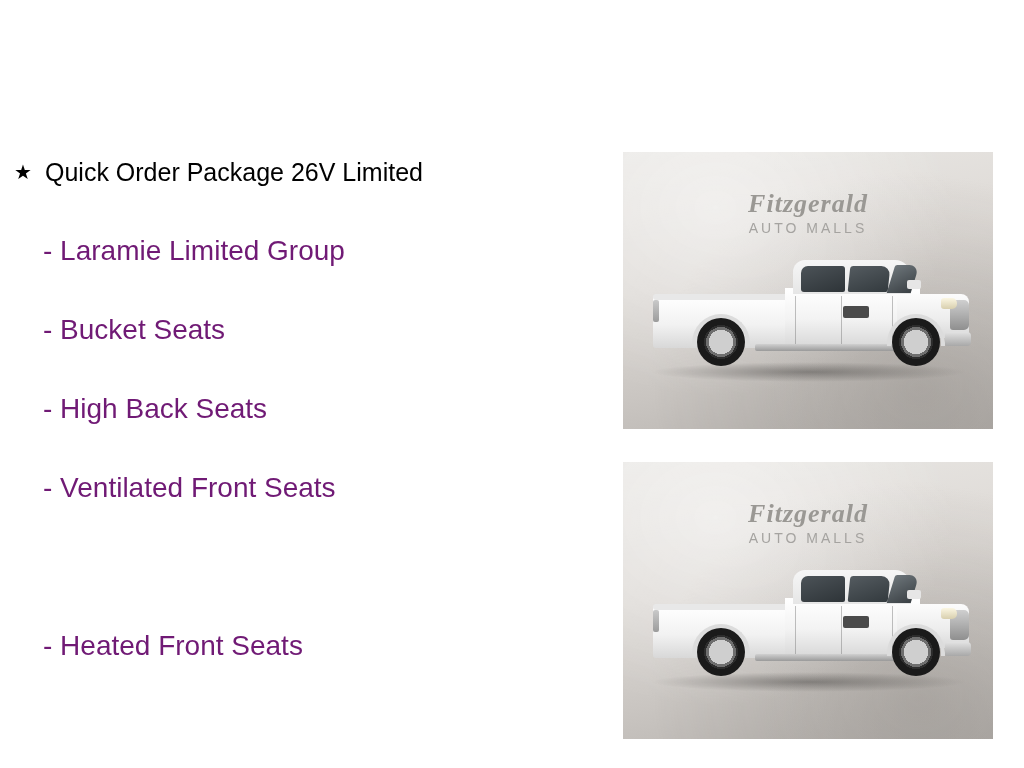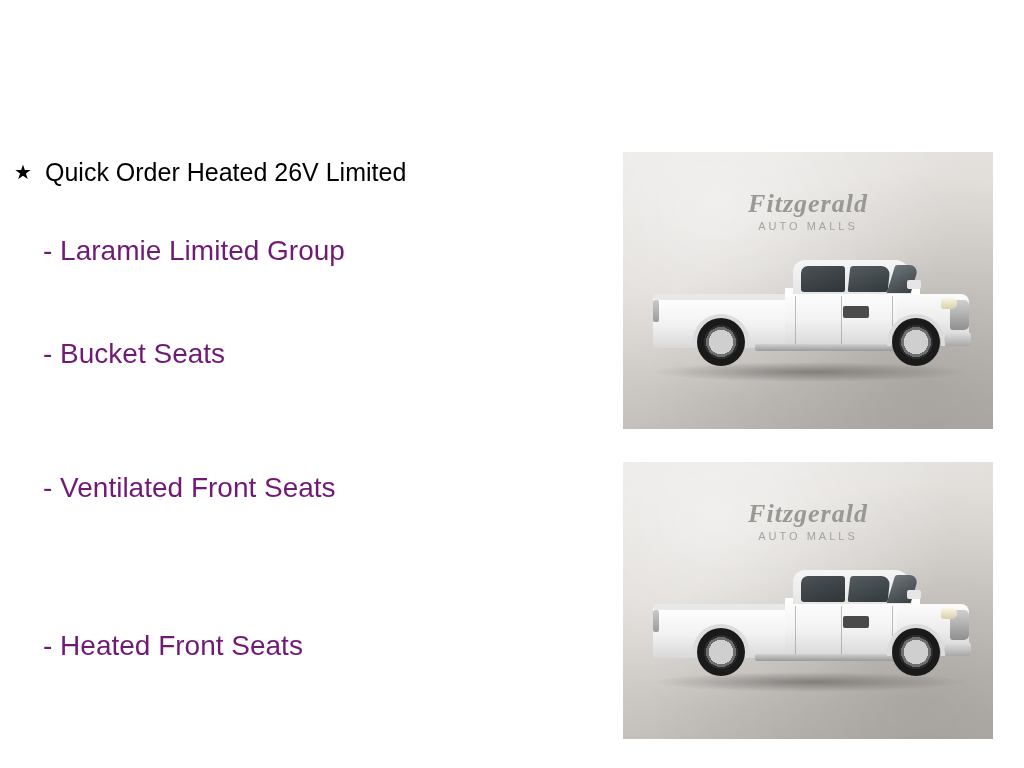--- a/index.html
+++ b/index.html
@@ -120,21 +120,21 @@
     font-family: "Liberation Serif", serif;
     font-style: italic;
     font-weight: bold;
     font-size: 26px;
     letter-spacing: 1px;
     display: block;
     line-height: 1.1;
   }
   .watermark .wm-sub {
     display: block;
-    font-size: 11px;
+    font-size: 14px;
     letter-spacing: 3px;
     margin-top: 1px;
     color: #a5a3a0;
   }
 
   
   .truck {
     position: absolute;
     left: 22px;
     top: 92px;
@@ -328,31 +328,34 @@
 
 <div class="page">
 
 
   <div class="content">
 
     <div class="features">
 
       <div class="feature-row" style="top: 22px;">
         <span class="bullet-star">★</span>
-        <span class="feature-main">Quick Order Heated 26V Limited</span>
+        <span class="feature-main">Quick Order Package 26V Limited</span>
       </div>
 
       <div class="feature-row" style="top: 101px;">
         <span class="feature-sub">- Laramie Limited Group</span>
       </div>
 
-      <div class="feature-row" style="top: 180px; margin-top: 24px;">
+      <div class="feature-row" style="top: 180px;">
         <span class="feature-sub">- Bucket Seats</span>
       </div>
 
+      <div class="feature-row" style="top: 259px;">
+        <span class="feature-sub">- High Back Seats</span>
+      </div>
 
       <div class="feature-row" style="top: 338px; text-align: right;">
         <span class="feature-sub">- Ventilated Front Seats</span>
       </div>
 
 
       <div class="feature-row" style="top: 496px;">
         <span class="feature-sub">- Heated Front Seats</span>
       </div>
 

